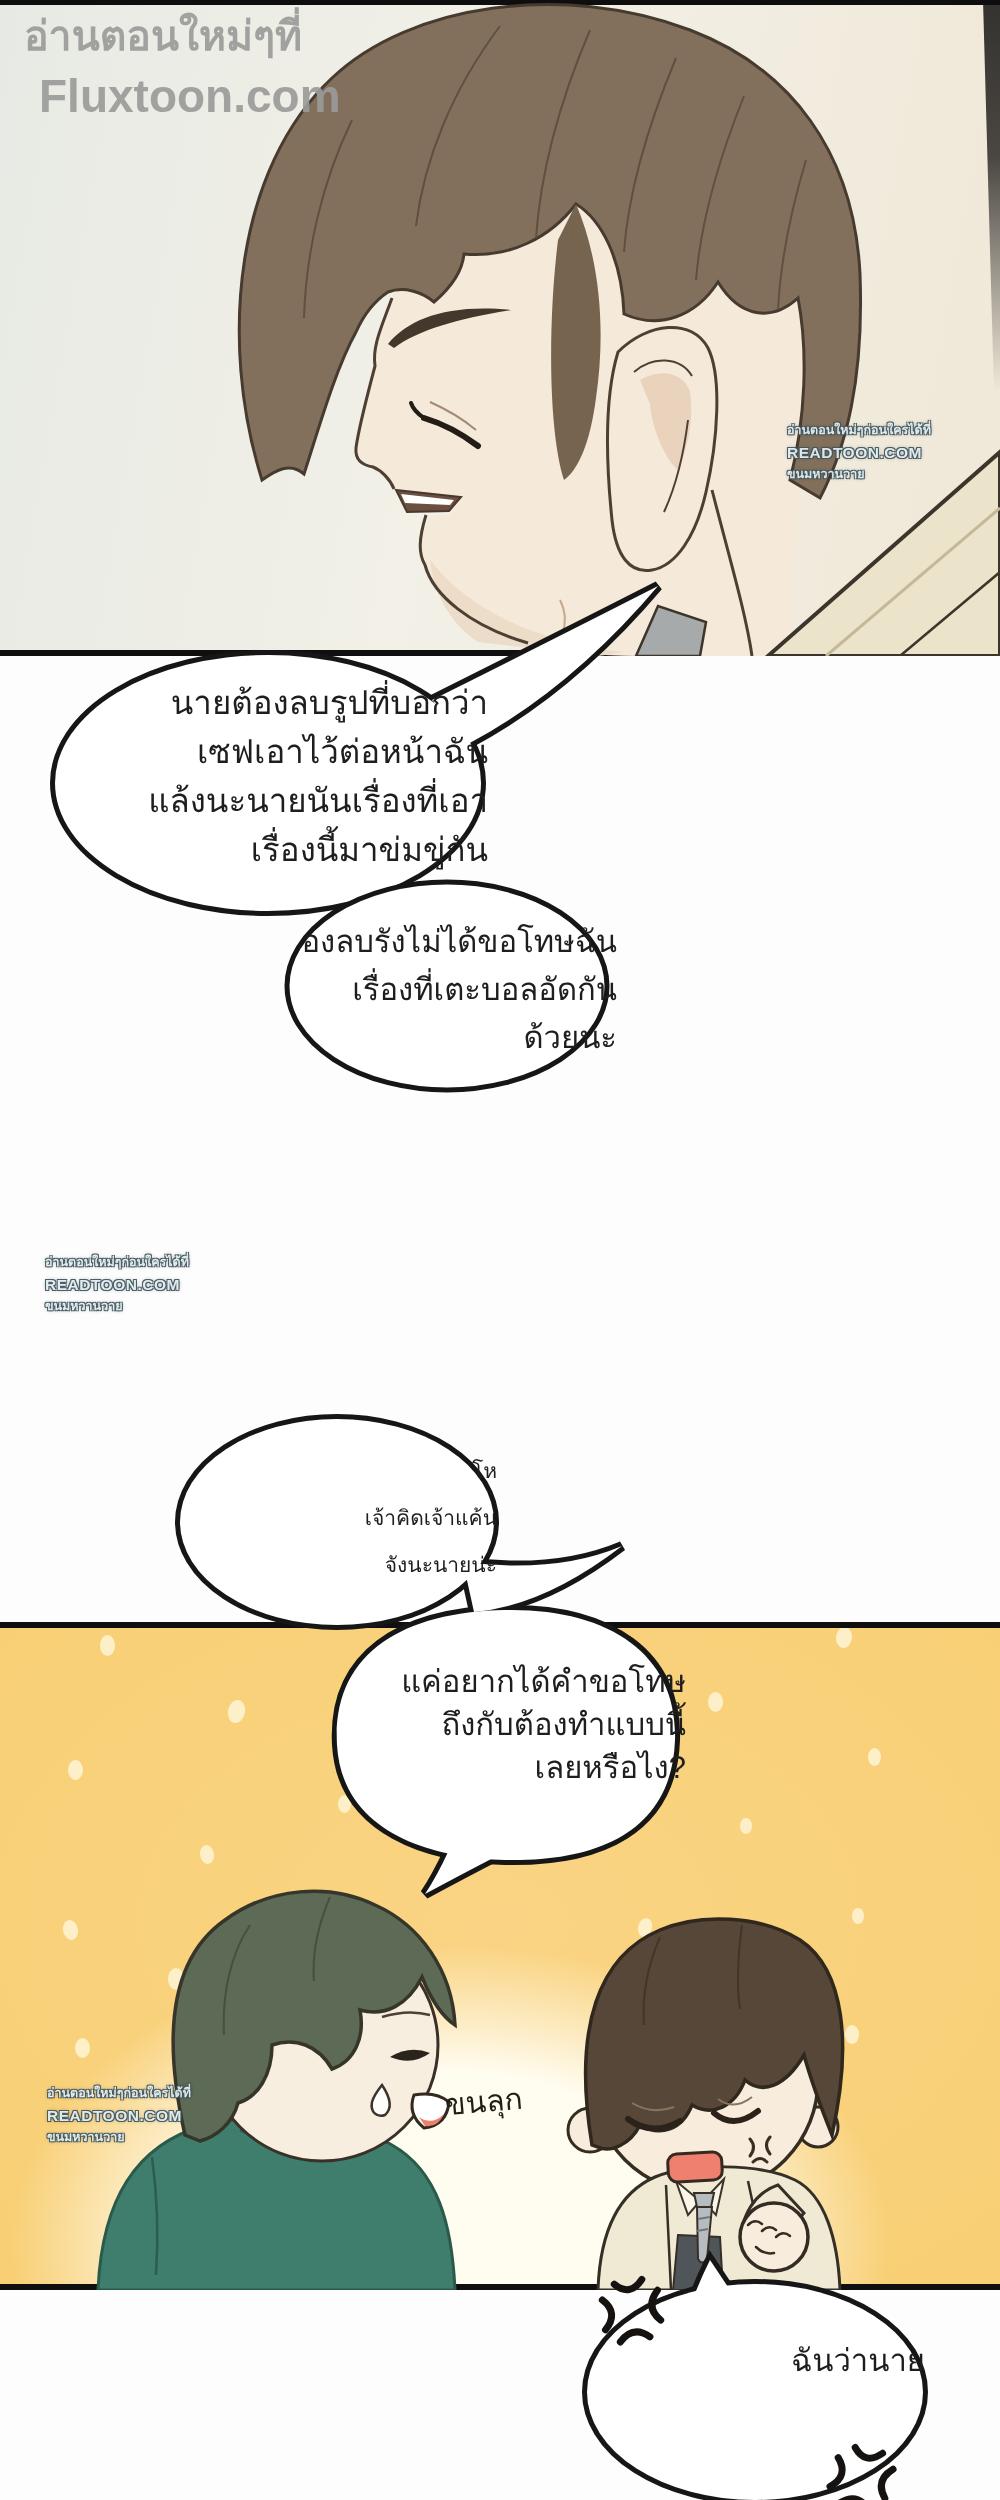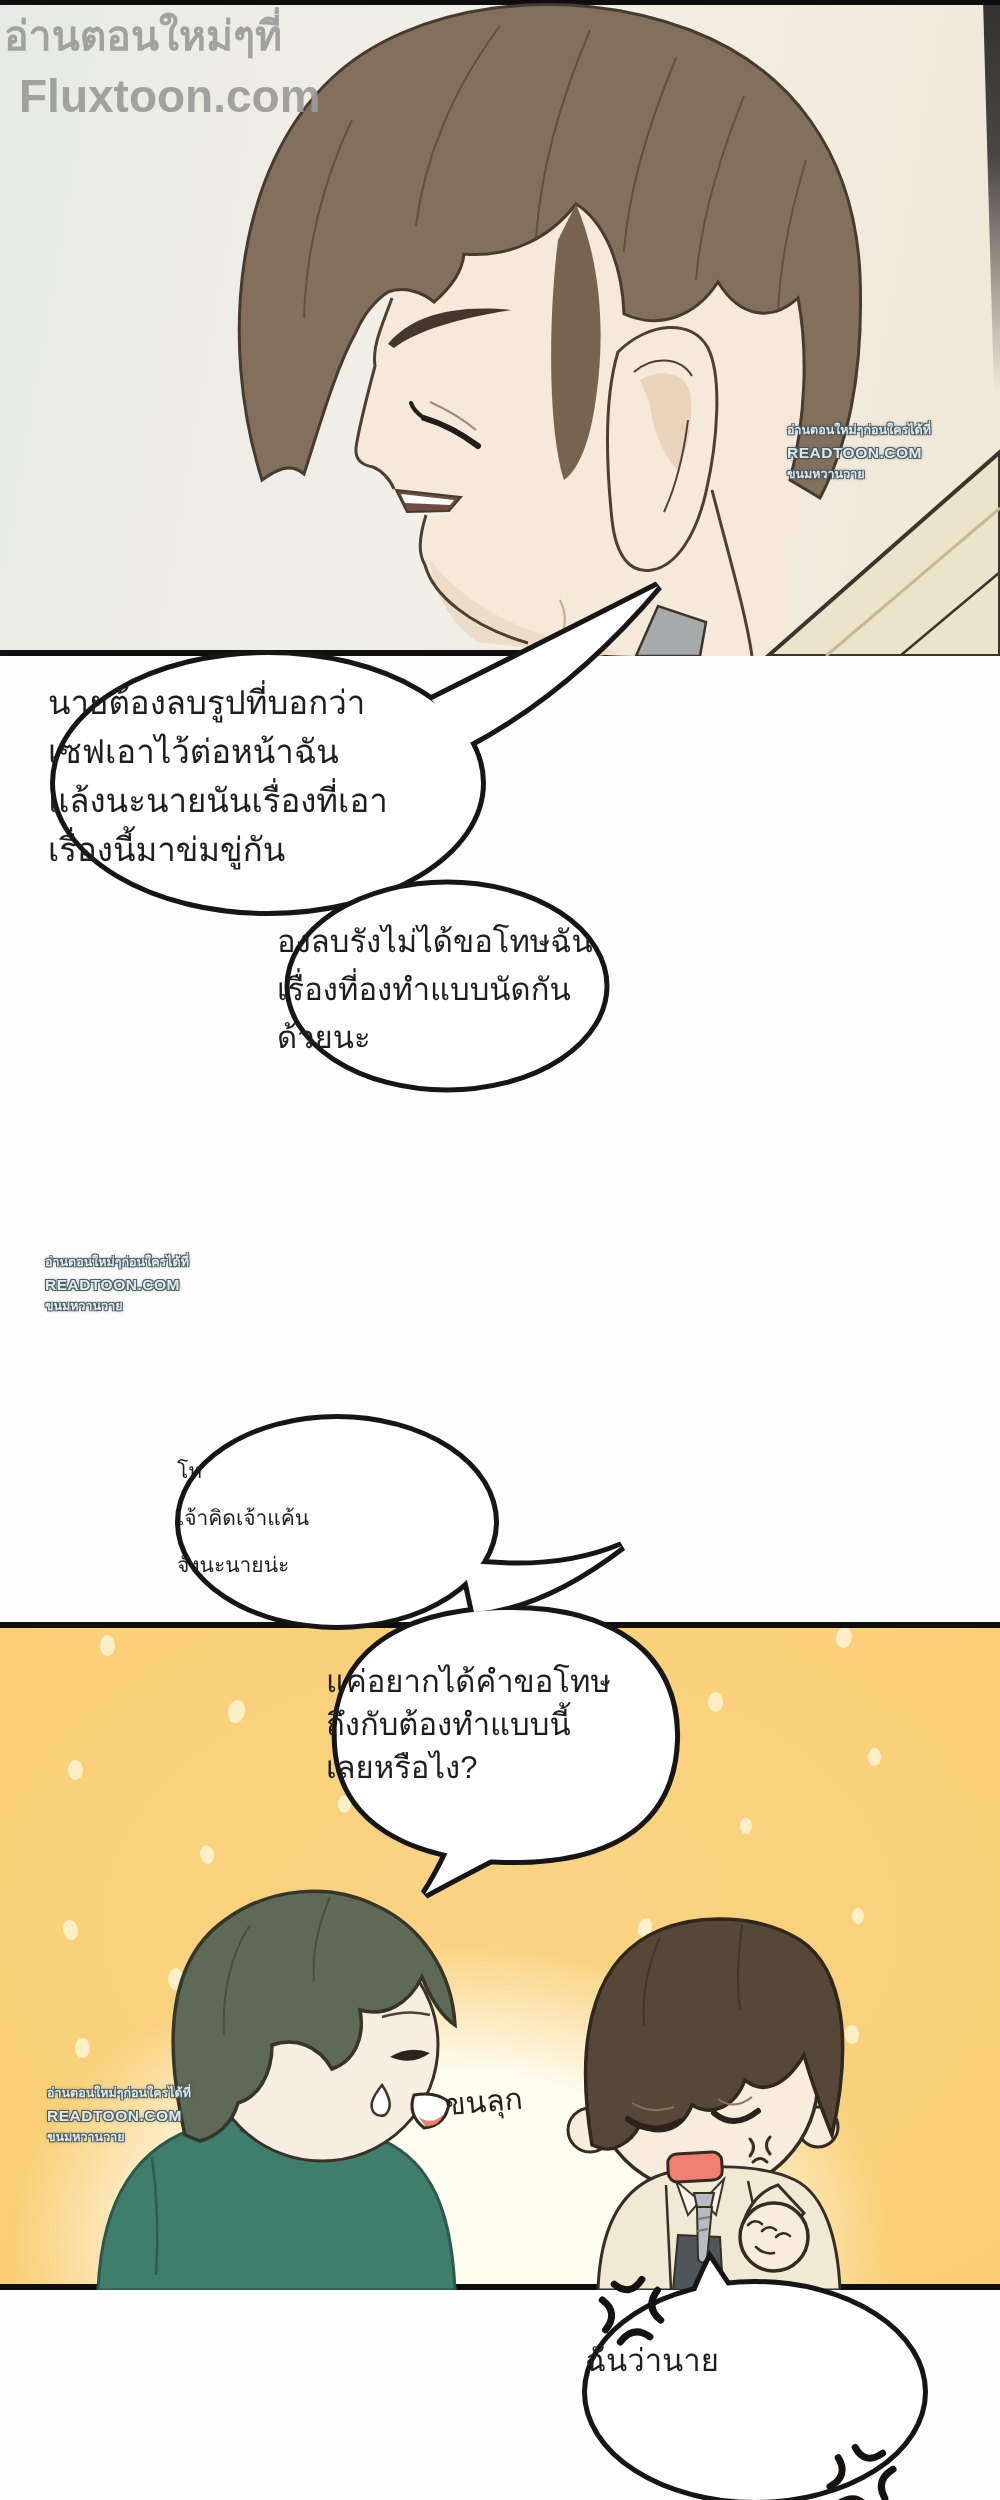--- a/index.html
+++ b/index.html
@@ -29,21 +29,21 @@
   
   .panelY{left:0;top:1625px;width:1000px;height:665px;
           background:radial-gradient(120% 120% at 50% 45%,#fad484 0%,#f8cf74 60%,#f5c763 100%);overflow:hidden;}
   .pYtop{left:0;top:1622px;width:1000px;height:6px;background:#0f0f0f;}
   .pYbot{left:0;top:2284px;width:1000px;height:6px;background:#0f0f0f;}
   .spot{position:absolute;background:#fdf1cd;border-radius:50%;opacity:.95;}
   .glow{position:absolute;left:10px;top:320px;width:880px;height:600px;
         background:radial-gradient(closest-side,#fffcf0 0%,#fffcf0 58%,rgba(255,252,240,0) 100%);}
 
   
-  .btxt{color:#1e1e1e;text-align:left;z-index:36;}
+  .btxt{color:#1e1e1e;text-align:right;z-index:36;}
   .b1{left:48px;top:678px;width:440px;font-size:33px;line-height:49px;}
   .b2{left:277px;top:918px;width:340px;font-size:31px;line-height:48px;}
   .b3{left:177px;top:1447px;width:320px;font-size:21px;line-height:47px;}
   .b4{left:326px;top:1660px;width:360px;font-size:31px;line-height:43px;}
   .b5{left:585px;top:2336px;width:340px;font-size:31px;line-height:49px;}
   .sfx{left:445px;top:2078px;font-size:30px;color:#221d17;transform:rotate(-5deg);z-index:36;}
 
   .overlay{left:0;top:0;width:1000px;height:2500px;z-index:30;pointer-events:none;}
   .art{left:0;top:0;z-index:2;}
   .zwm{z-index:40;}
@@ -108,21 +108,21 @@
       <path d="M636,656 L658,606 L706,622 L700,656 Z" fill="#a6aaab" stroke="#3c352b" stroke-width="2.5"></path>
 
       <path d="M768,656 L1000,452 L1000,656 Z" fill="#ece3cb" stroke="#3c352b" stroke-width="4"></path>
       <path d="M826,656 L1000,508" fill="none" stroke="#c3b897" stroke-width="3"></path>
       <path d="M900,656 L1000,572" fill="none" stroke="#3c352b" stroke-width="2.5"></path>
     </svg>
     <div class="abs edgeshadow"></div>
     <div class="abs topline"></div>
   </div>
 
-  <div class="abs wm-flux zwm" style="left:4px;top:16px;">
+  <div class="abs wm-flux zwm" style="left:24px;top:16px;">
     <div class="f1">อ่านตอนใหม่ๆที่</div>
     <div class="f2">Fluxtoon.com</div>
   </div>
 
   <div class="abs rt zwm" style="left:787px;top:424px;">
     <div class="l1">อ่านตอนใหม่ๆก่อนใครได้ที่</div>
     <div class="l2">READTOON.COM</div>
     <div class="l3">ขนมหวานวาย</div>
   </div>
 
@@ -263,21 +263,21 @@
   </svg>
 
   <div class="abs btxt b1">
     <div>นายต้องลบรูปที่บอกว่า</div>
     <div>เซฟเอาไว้ต่อหน้าฉัน</div>
     <div>แล้งนะนายนันเรื่องที่เอา</div>
     <div>เรื่องนี้มาข่มขู่กัน</div>
   </div>
   <div class="abs btxt b2">
     <div>องลบรังไม่ได้ขอโทษฉัน</div>
-    <div>เรื่องที่องทำแบบนัดกัน</div>
+    <div>เรื่องที่เตะบอลอัดกัน</div>
     <div>ด้วยนะ</div>
   </div>
   <div class="abs btxt b3">
     <div>โห</div>
     <div>เจ้าคิดเจ้าแค้น</div>
     <div>จังนะนายน่ะ</div>
   </div>
   <div class="abs btxt b4">
     <div>แค่อยากได้คำขอโทษ</div>
     <div>ถึงกับต้องทำแบบนี้</div>

